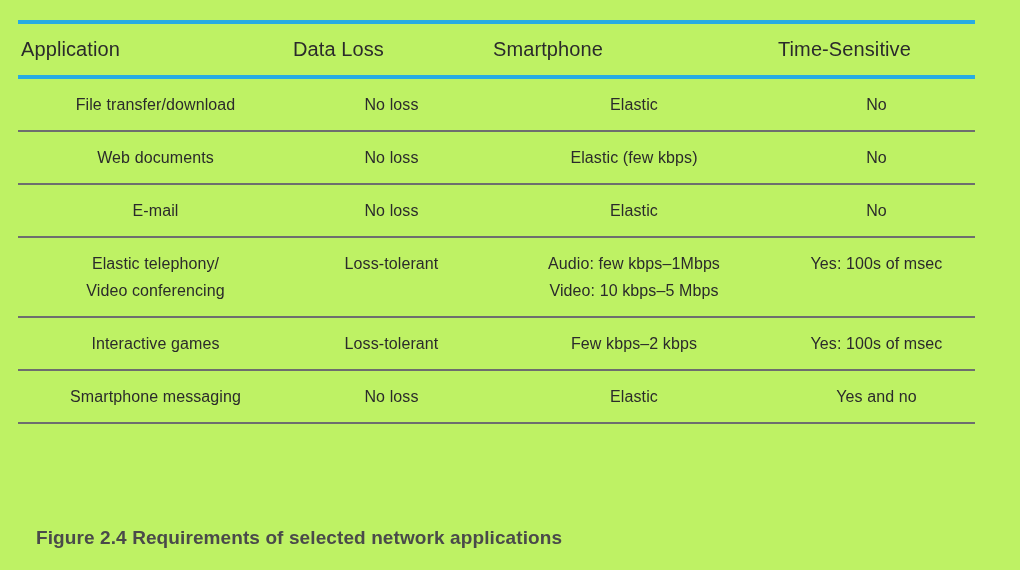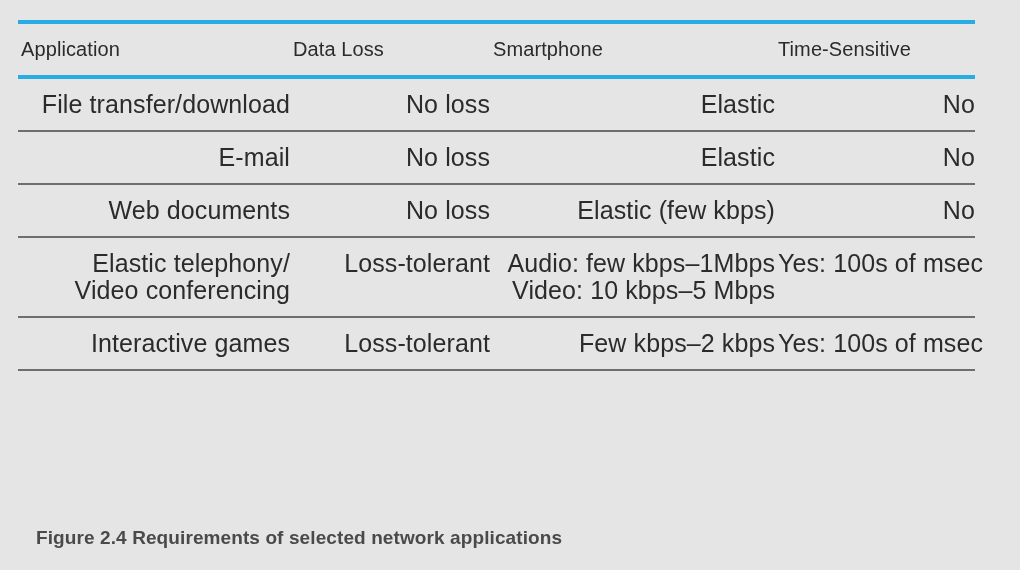--- a/index.html
+++ b/index.html
@@ -15,21 +15,21 @@
     color: #2b2b2b;
     position: relative;
   }
 
   #figure-root {
     position: absolute;
     left: 0;
     top: 0;
     width: 1020px;
     height: 570px;
-    background: #e5e5e5;
+    background: #bef264;
   }
 
   
   .table-wrap {
     position: absolute;
     left: 18px;
     top: 20px;
     width: 957px;
   }
 
@@ -60,22 +60,22 @@
     line-height: 24px;
     color: #2b2b2b;
     padding: 13px 0 14px 3px;
     letter-spacing: 0.1px;
     border-bottom: 4px solid #27ace3;
     vertical-align: bottom;
     white-space: nowrap;
   }
 
   tbody td {
-    text-align: right;
-    font-size: 25px;
+    text-align: center;
+    font-size: 16px;
     line-height: 27px;
     color: #2b2b2b;
     padding: 12px 0 12px 3px;
     border-bottom: 2px solid #6e6e6e;
     vertical-align: top;
     letter-spacing: 0.1px;
   }
 
   tbody tr:last-child td {
     border-bottom: 2px solid #6e6e6e;
@@ -132,41 +132,41 @@
             </td>
             <td>
               <span class="cell-line">Elastic</span>
             </td>
             <td>
               <span class="cell-line">No</span>
             </td>
           </tr>
           <tr>
             <td>
+              <span class="cell-line">Web documents</span>
+            </td>
+            <td>
+              <span class="cell-line">No loss</span>
+            </td>
+            <td>
+              <span class="cell-line">Elastic (few kbps)</span>
+            </td>
+            <td>
+              <span class="cell-line">No</span>
+            </td>
+          </tr>
+          <tr>
+            <td>
               <span class="cell-line">E-mail</span>
             </td>
             <td>
               <span class="cell-line">No loss</span>
             </td>
             <td>
               <span class="cell-line">Elastic</span>
-            </td>
-            <td>
-              <span class="cell-line">No</span>
-            </td>
-          </tr>
-          <tr>
-            <td>
-              <span class="cell-line">Web documents</span>
-            </td>
-            <td>
-              <span class="cell-line">No loss</span>
-            </td>
-            <td>
-              <span class="cell-line">Elastic (few kbps)</span>
             </td>
             <td>
               <span class="cell-line">No</span>
             </td>
           </tr>
           <tr>
             <td>
               <span class="cell-line">Elastic telephony/</span>
               <span class="cell-line">Video conferencing</span>
             </td>
@@ -186,20 +186,34 @@
               <span class="cell-line">Interactive games</span>
             </td>
             <td>
               <span class="cell-line">Loss-tolerant</span>
             </td>
             <td>
               <span class="cell-line">Few kbps–2 kbps</span>
             </td>
             <td>
               <span class="cell-line">Yes: 100s of msec</span>
+            </td>
+          </tr>
+          <tr>
+            <td>
+              <span class="cell-line">Smartphone messaging</span>
+            </td>
+            <td>
+              <span class="cell-line">No loss</span>
+            </td>
+            <td>
+              <span class="cell-line">Elastic</span>
+            </td>
+            <td>
+              <span class="cell-line">Yes and no</span>
             </td>
           </tr>
         </tbody>
     </table>
   </div>
 
   <div class="caption">Figure 2.4 Requirements of selected network applications</div>
 
 </div>
 

